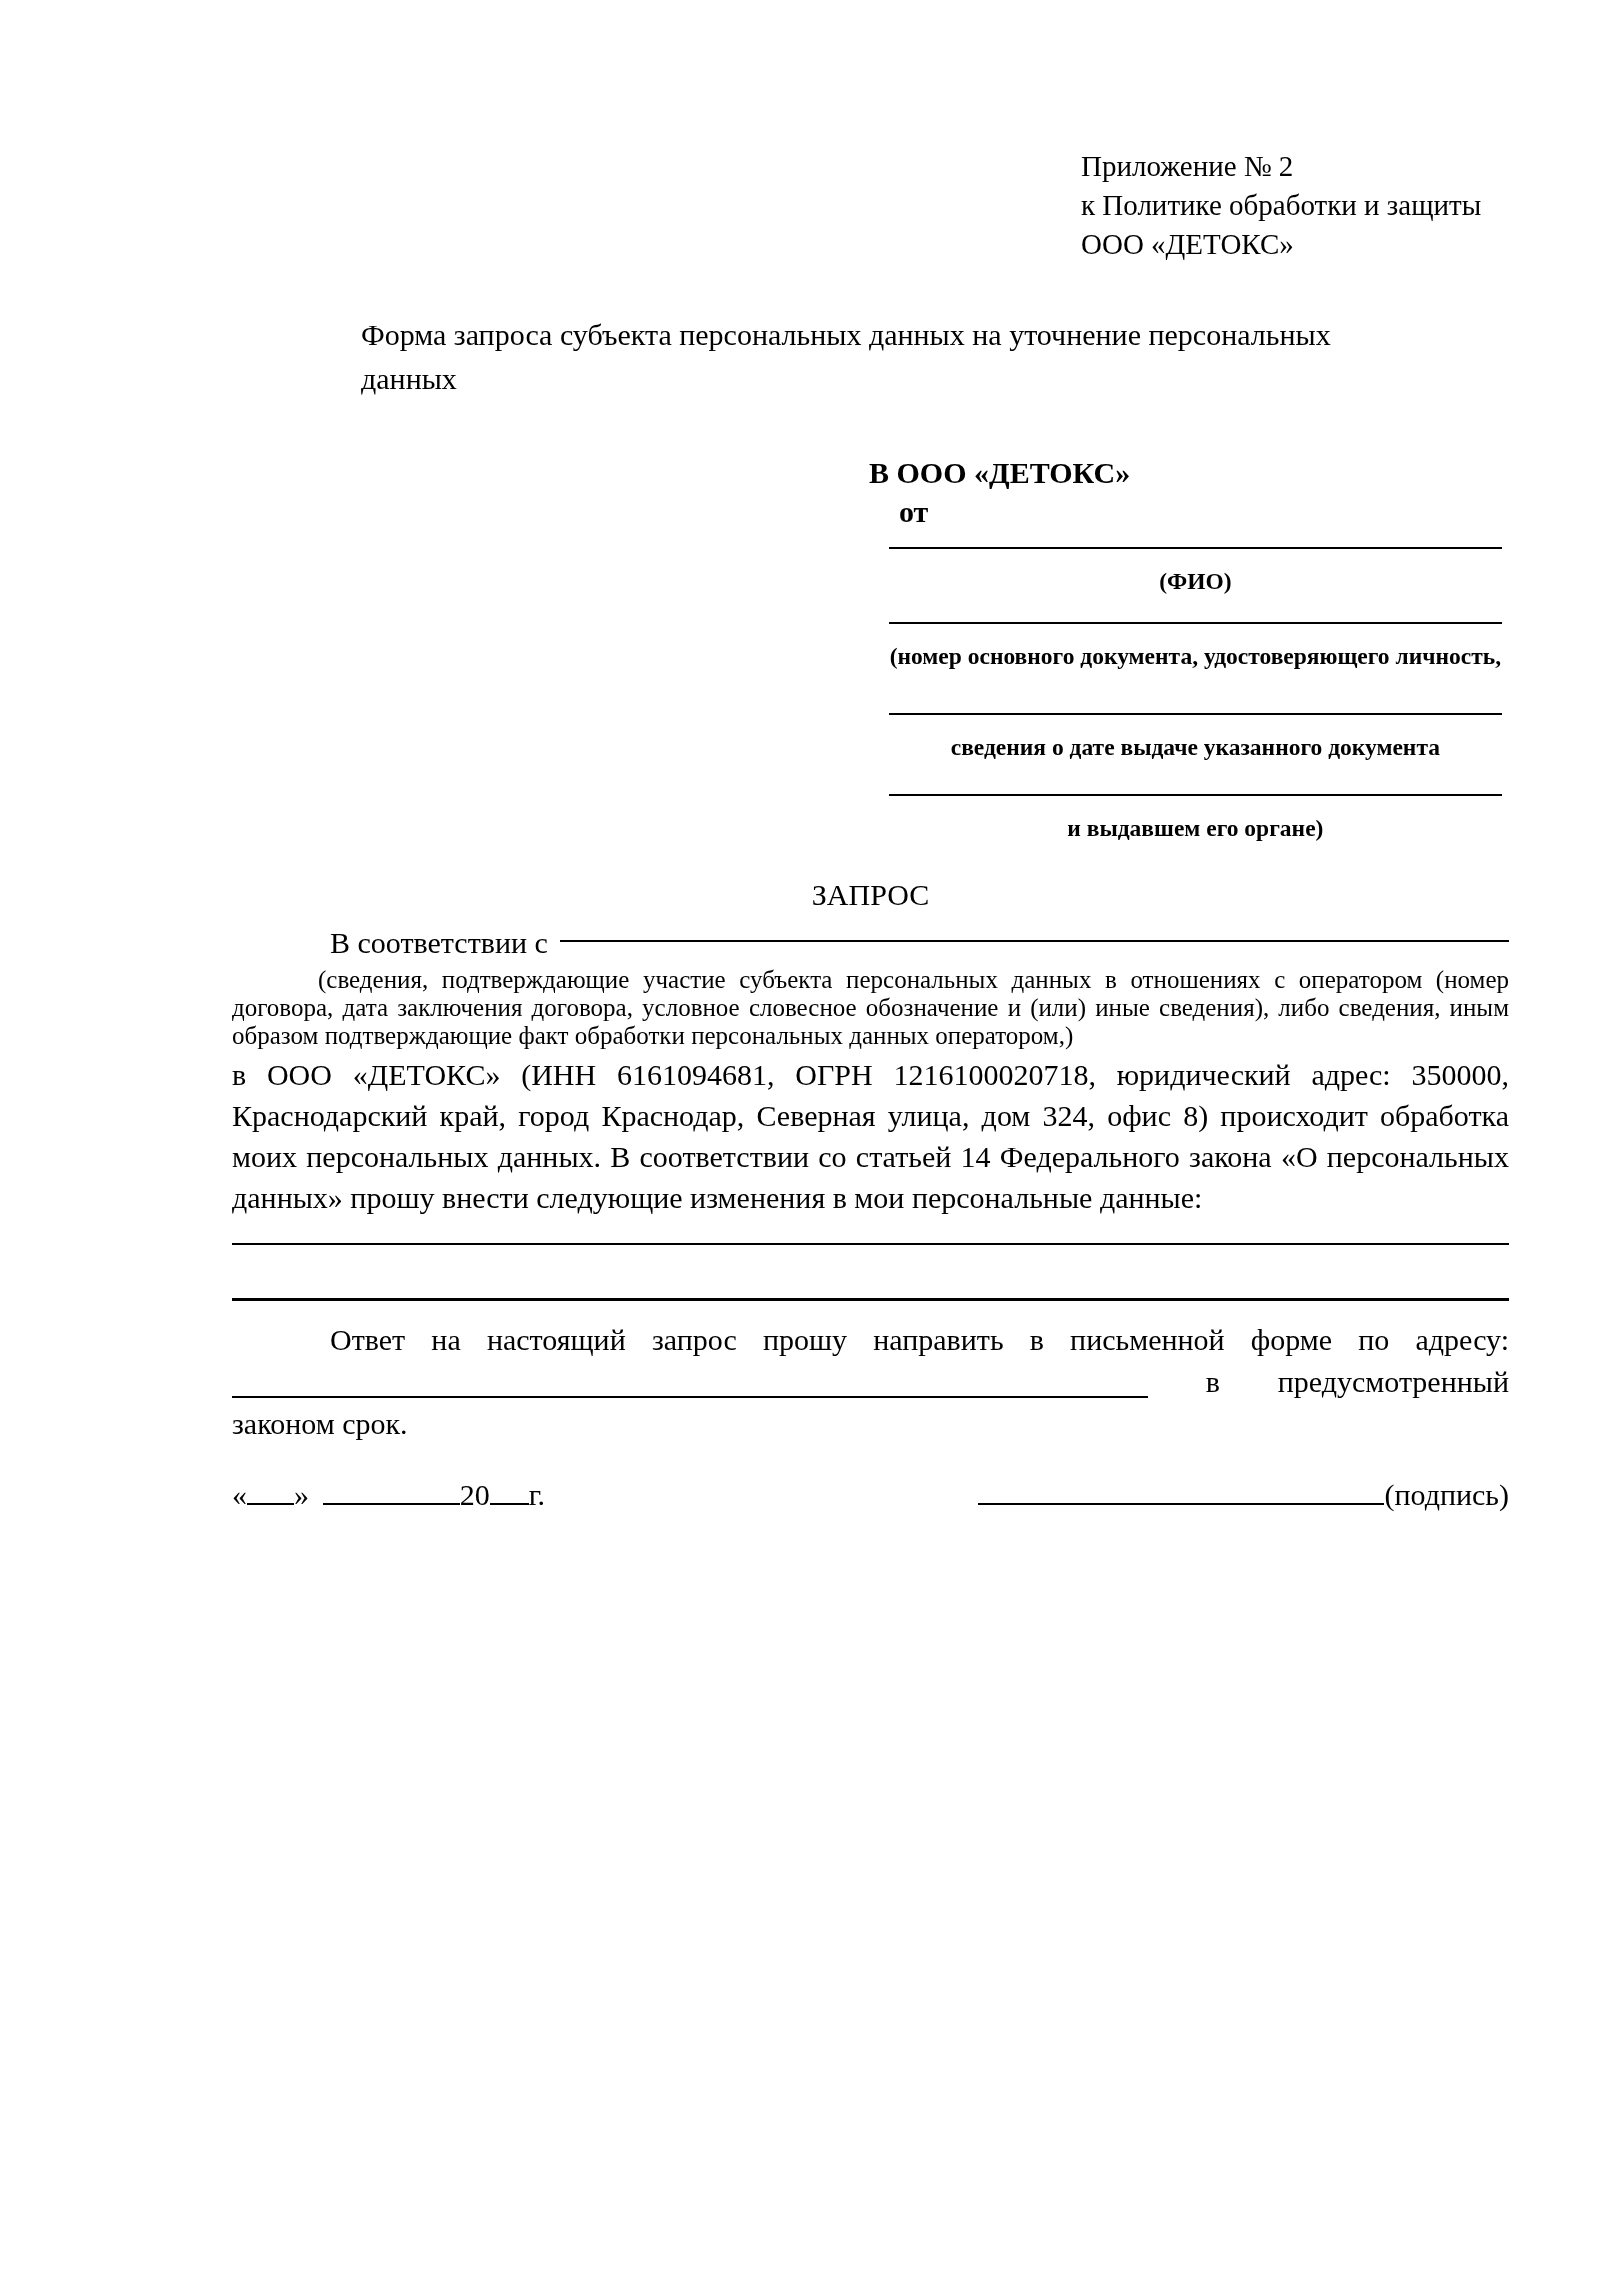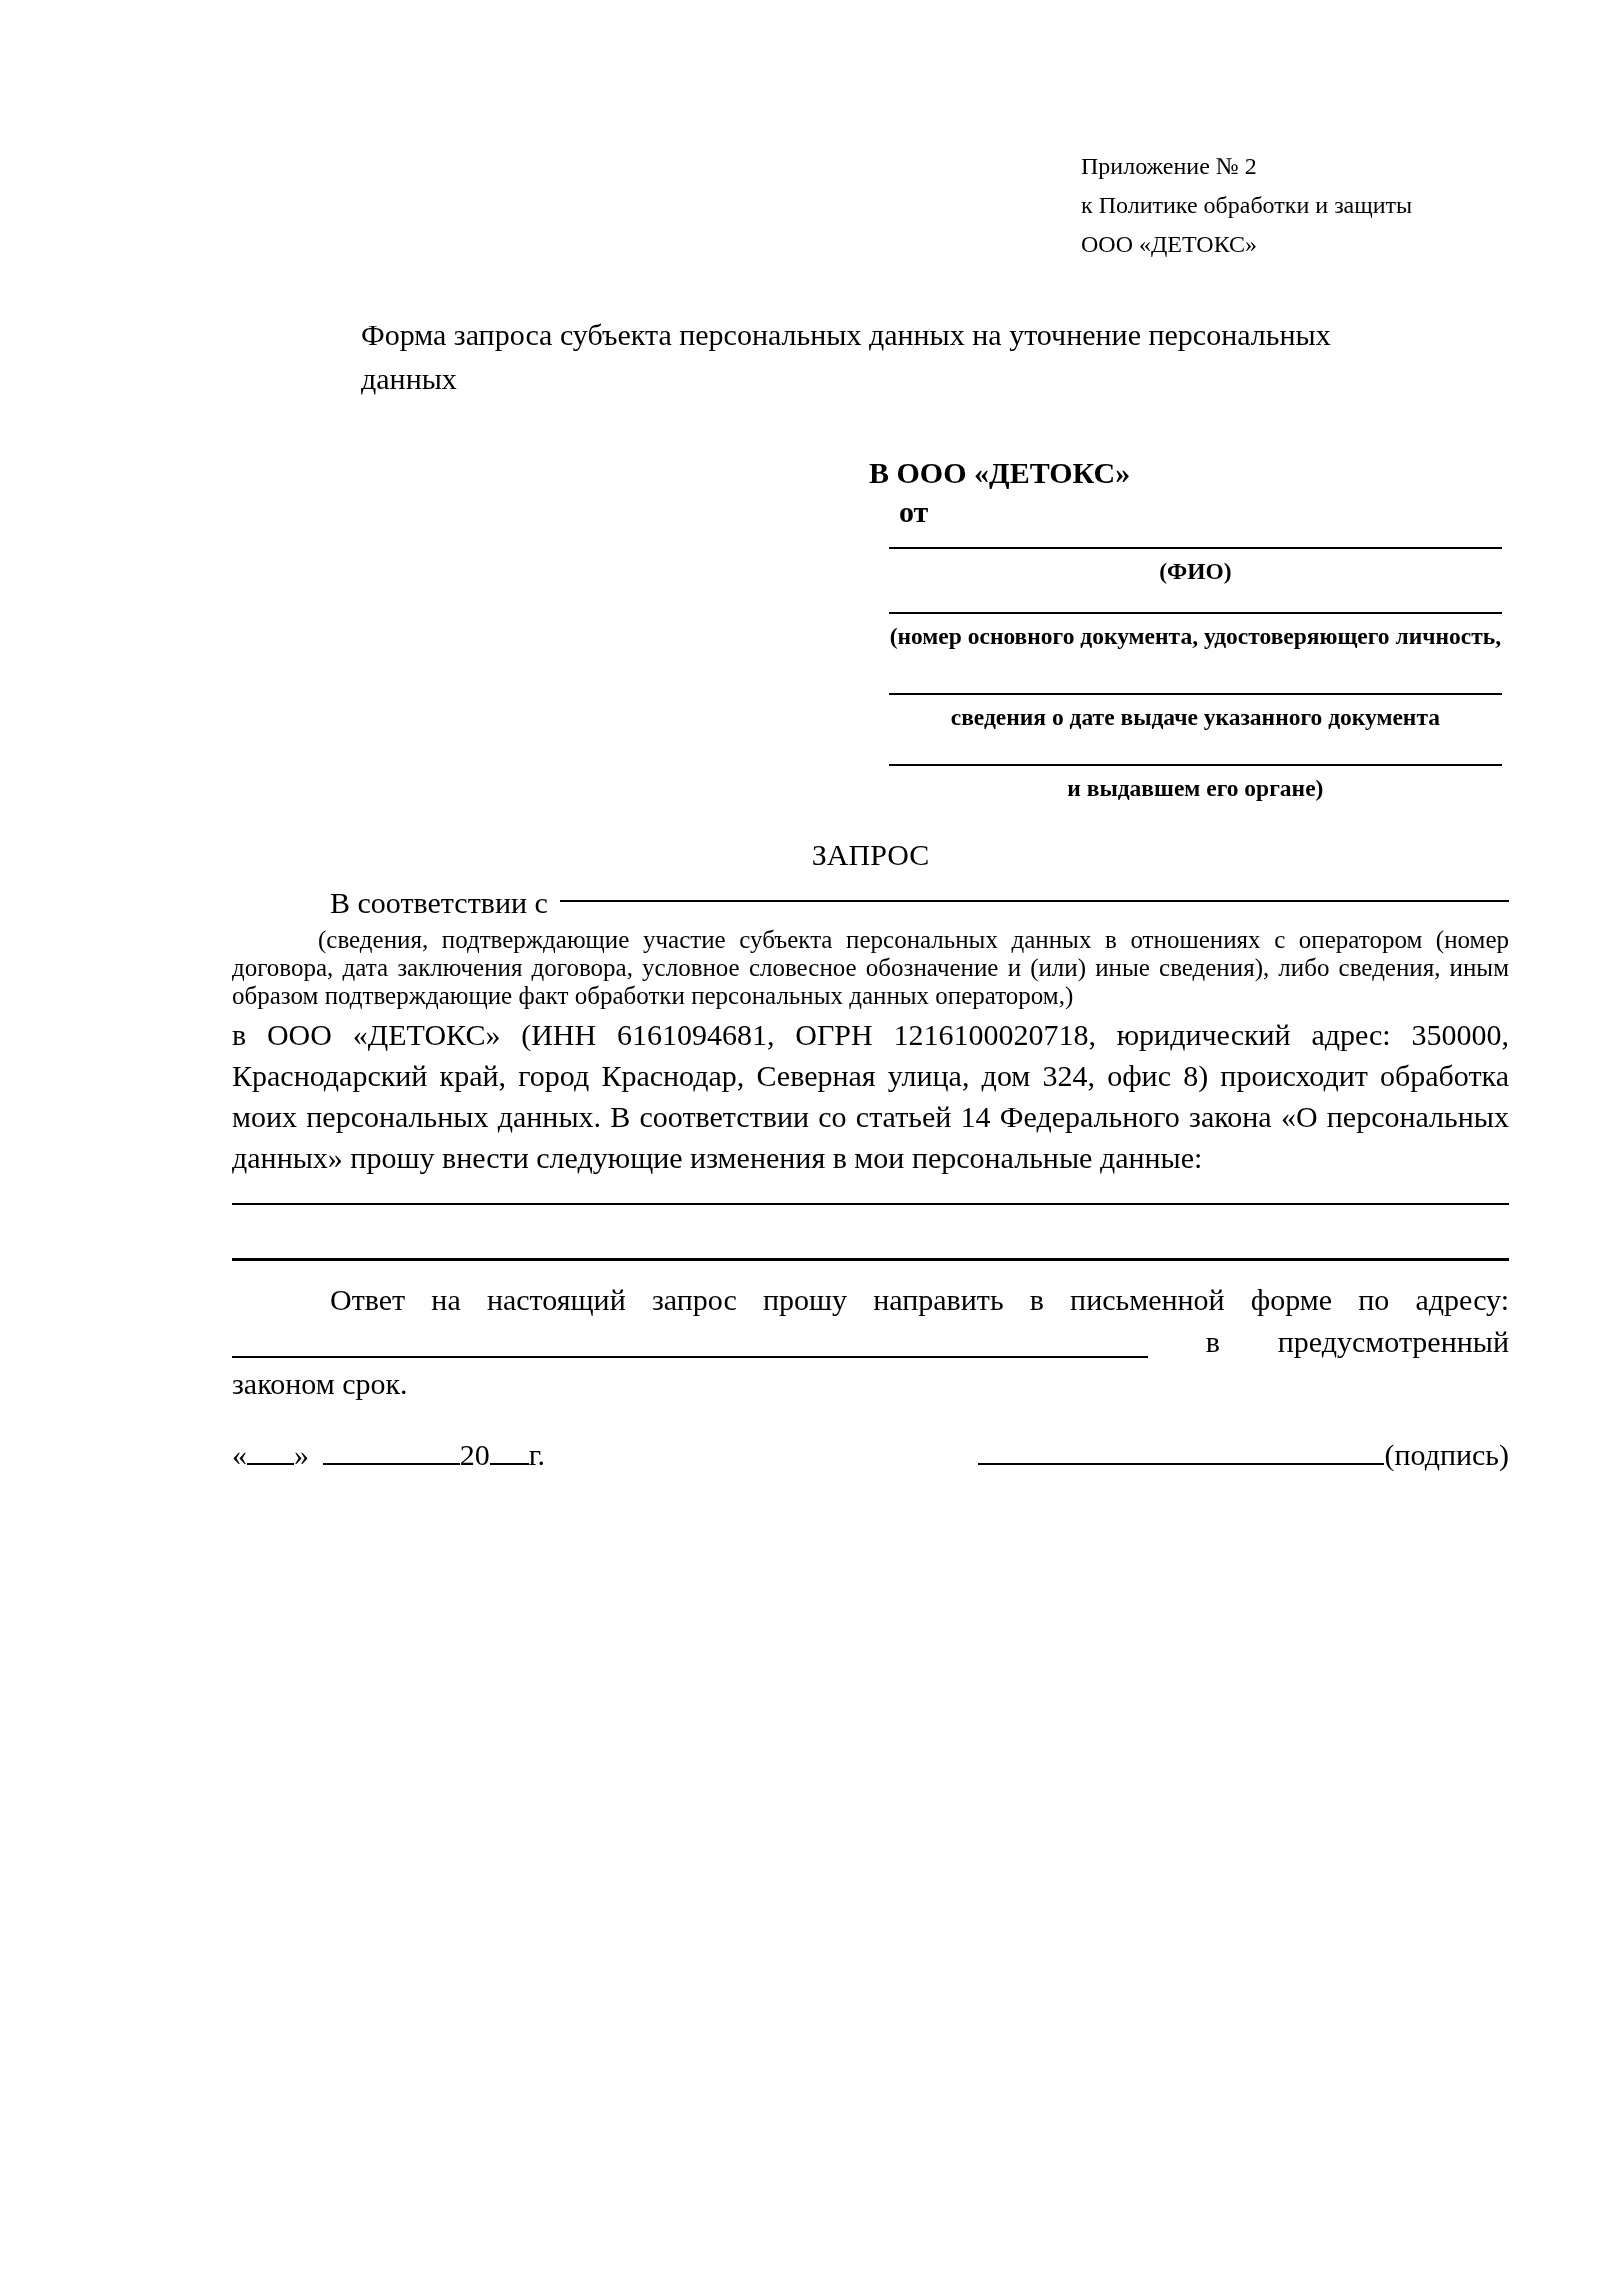--- a/index.html
+++ b/index.html
@@ -10,40 +10,40 @@
     color:#000000;
     font-family:"Liberation Serif","DejaVu Serif",serif;
     font-size:30px;
     line-height:41px;
     box-sizing:border-box;
     padding:147px 112px 0 232px;
     overflow:hidden;
     margin:0 auto;
   }
   
-  .appendix{margin-left:849px;font-size:24px;line-height:39px;}
+  .appendix{margin-left:849px;font-size:29px;line-height:39px;}
   
   .title{
     font-weight:normal;
     text-align:left;
     font-size:30px;line-height:44px;
     max-width:1019px;
     margin:49px auto 0 auto;
   }
   
   .addressee{margin-left:637px;margin-top:52px;font-weight:bold;}
   .addressee .to{line-height:39px;}
   .addressee .from{line-height:39px;margin-left:30px;}
   .field{margin-left:19.6px;margin-right:6.9px;}
   .uline{border-bottom:2.9px solid #000;height:0;}
   .f1 .uline{margin-top:15.7px;}
   .f2 .uline{margin-top:26.5px;}
   .f3 .uline{margin-top:42px;}
   .f4 .uline{margin-top:32px;}
-  .cap{font-size:23.5px;line-height:29px;text-align:center;padding-top:8px;white-space:nowrap;}
+  .cap{font-size:23.5px;line-height:29px;text-align:center;padding-top:18px;white-space:nowrap;}
   
   .zapros{text-align:center;margin-top:31px;line-height:42px;}
   
   .acc{display:flex;align-items:center;padding-left:98px;margin-top:5.9px;line-height:42px;}
   .acc .prefix{white-space:nowrap;}
   .acc .fill{flex:1;border-bottom:2.9px solid #000;margin-left:11.8px;margin-bottom:4.9px;}
   
   .note{font-size:25px;line-height:28px;text-align:justify;text-indent:86px;margin-top:2px;}
   
   .bodytext{text-align:justify;line-height:41px;margin-top:3.9px;}

